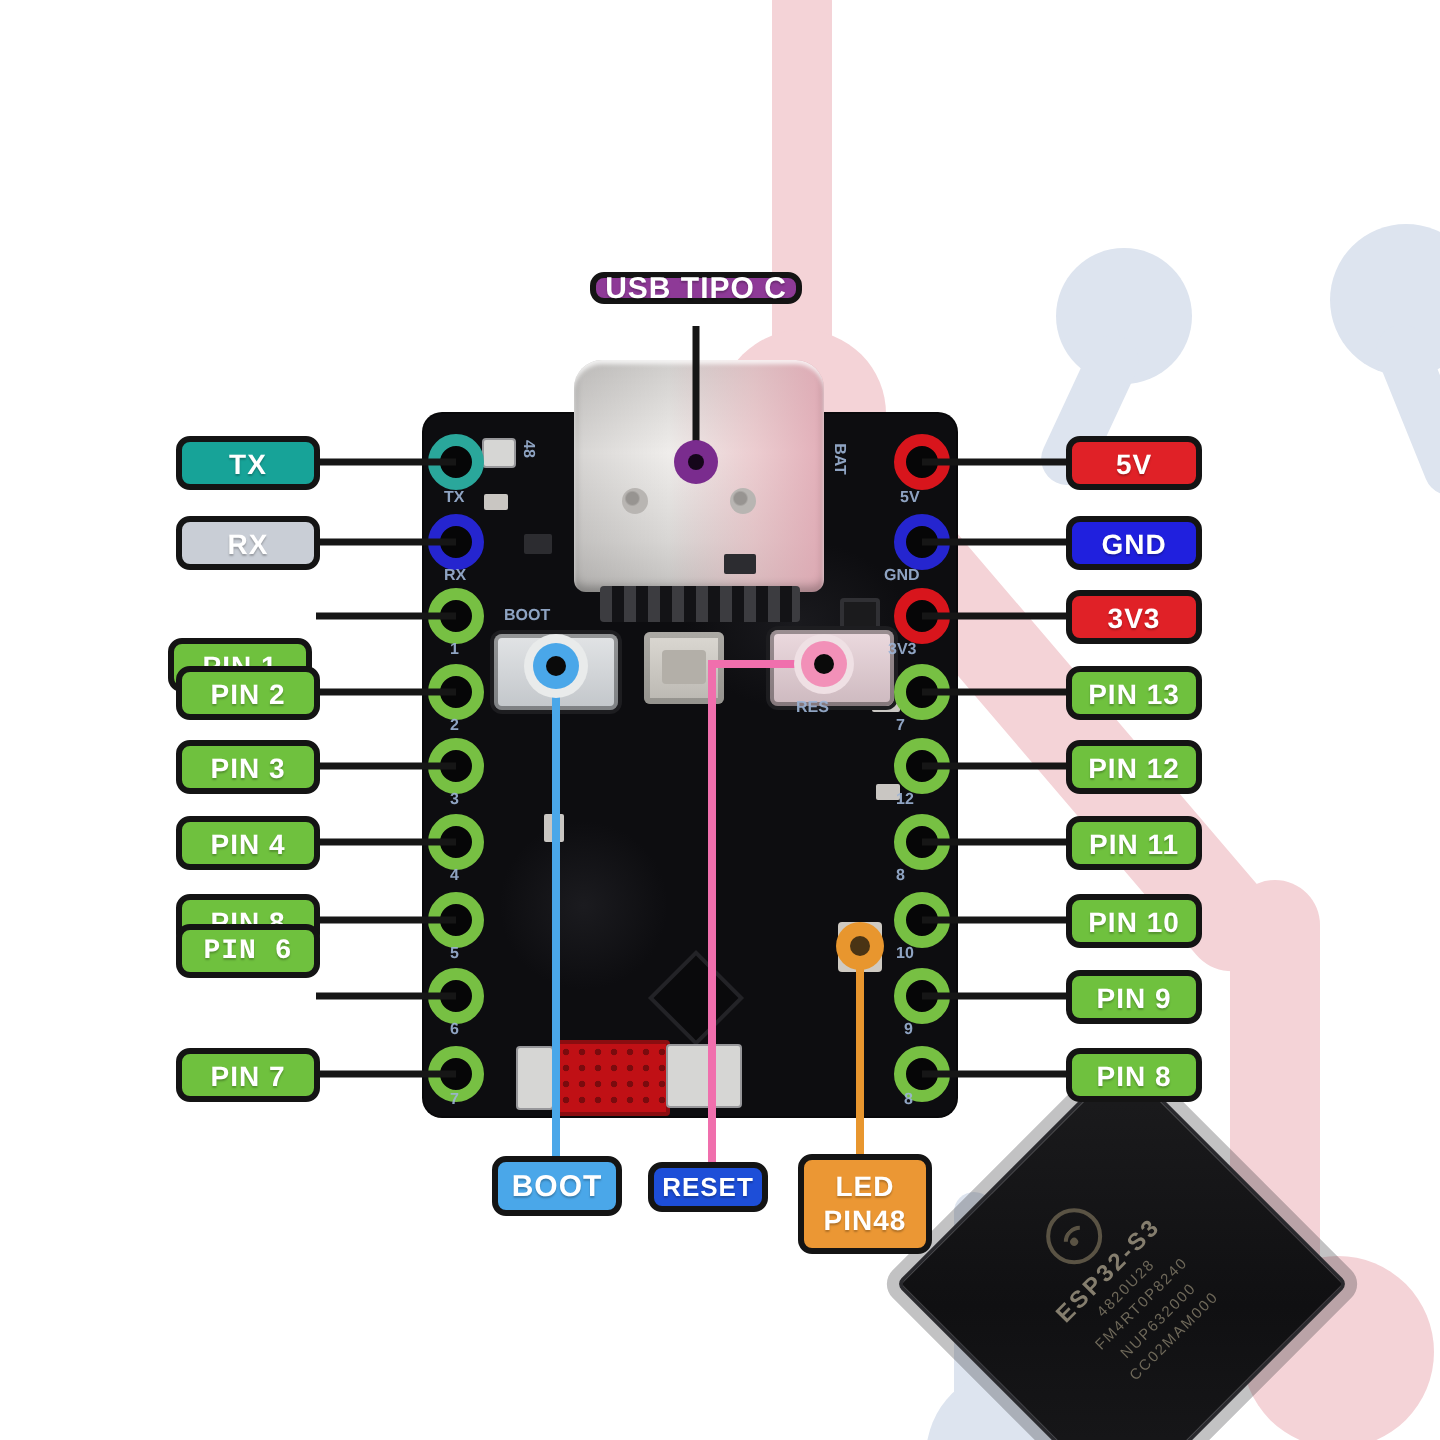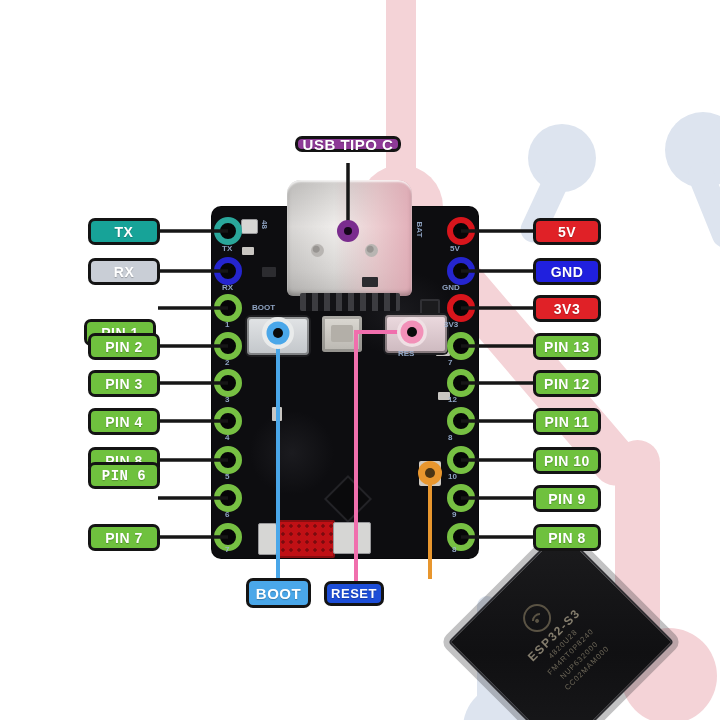--- a/index.html
+++ b/index.html
@@ -260,14 +260,18 @@
   <div class="lbl rside lbl-red" style="left:533px;top:295px;">3V3</div>
   <div class="lbl rside lbl-green" style="left:533px;top:333px;">PIN 13</div>
   <div class="lbl rside lbl-green" style="left:533px;top:370px;">PIN 12</div>
   <div class="lbl rside lbl-green" style="left:533px;top:408px;">PIN 11</div>
   <div class="lbl rside lbl-green" style="left:533px;top:447px;text-align:center;">PIN 10</div>
   <div class="lbl rside lbl-green" style="left:533px;top:485px;">PIN 9</div>
   <div class="lbl rside lbl-green" style="left:533px;top:524px;">PIN 8</div>
 
   <div class="lbl lbl-skyblue" style="left:246px;top:578px;width:65px;height:30px;font-size:15px;">BOOT</div>
   <div class="lbl lbl-pink" style="left:324px;top:581px;width:60px;height:25px;font-size:13px;">RESET</div>
+  <div class="lbl lbl-orange two" style="left:399px;top:577px;width:67px;height:50px;font-size:14px;">
+    <span>LED</span>
+    <span>PIN48</span>
+  </div>
 
 </div>
 
 </body></html>

